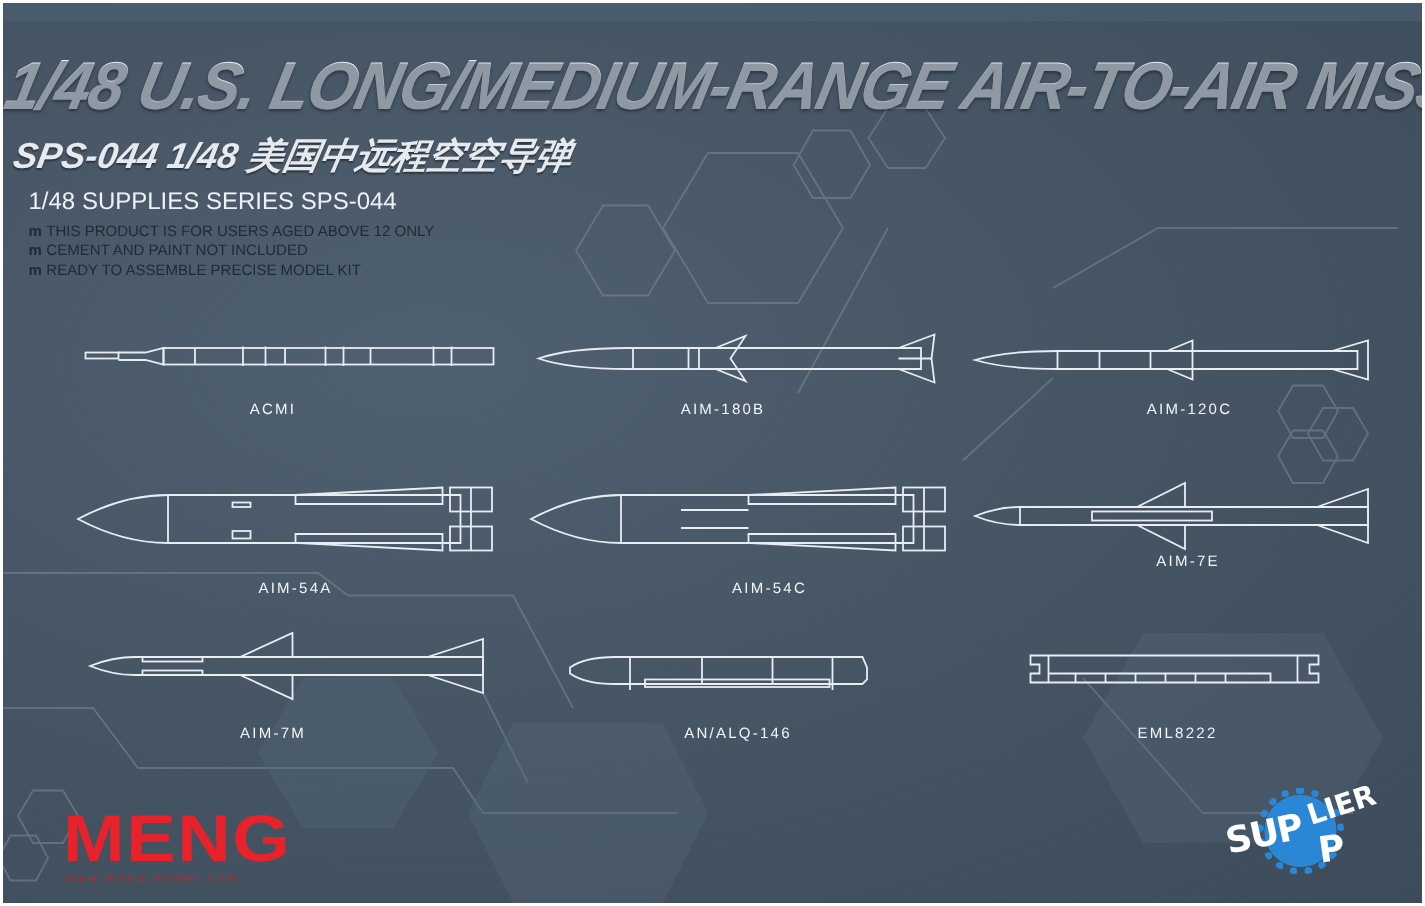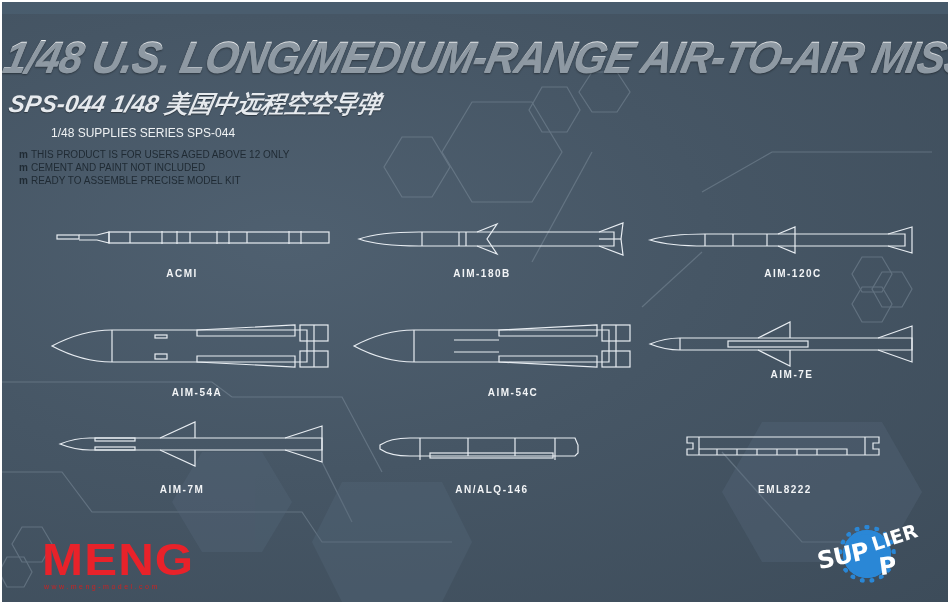--- a/index.html
+++ b/index.html
@@ -16,25 +16,25 @@
     letter-spacing:-1px; color:#e4e8ec; transform:skewX(-12deg) scaleY(1.05); transform-origin:left top;
     text-shadow:0 1px 0 #8e99a3, 0 2px 2px rgba(0,0,0,.4); white-space:nowrap;
     background:linear-gradient(#ffffff 0%, #dde2e6 45%, #9aa4ad 55%, #e8ecef 100%);
     -webkit-background-clip:text; background-clip:text; -webkit-text-fill-color:transparent;
   }
   .subtitle {
     position:absolute; left:10px; top:86px; font-size:24px; font-weight:bold; font-style:italic;
     color:#e6eaee; white-space:nowrap; transform:skewX(-10deg); transform-origin:left top;
     text-shadow:0 1px 1px rgba(0,0,0,.4);
   }
-  .series { position:absolute; left:17px; top:124px; font-size:12px; color:#eef1f3;margin-left:32px; }
+  .series { position:absolute; left:17px; top:124px; font-size:16px; color:#eef1f3; }
   .notes { position:absolute; left:17px; top:147px; font-size:10px; line-height:12.8px; color:#1f2a33; }
   .notes .m { font-weight:bold; margin-right:3px; }
   .label {
-    position:absolute; font-size:10px; font-weight:bold; color:#f2f4f6; letter-spacing:1.5px;
+    position:absolute; font-size:10px; font-weight:normal; color:#f2f4f6; letter-spacing:1.5px;
     transform:translateX(-50%); white-space:nowrap;
   }
   svg.missile { position:absolute; overflow:visible; }
   svg.missile * { fill:none; stroke:#e8edf2; stroke-width:1.2; }
   .meng {
     position:absolute; left:40px; top:536px; font-size:44px; font-weight:bold; color:#e8222a;
     letter-spacing:1px; transform:scaleX(1.12); transform-origin:left top; line-height:44px;
   }
   .meng-url { position:absolute; left:42px; top:581px; font-size:7px; color:#c22; letter-spacing:2.5px; }
   .supplier { position:absolute; left:815px; top:522px; width:110px; height:70px; }

